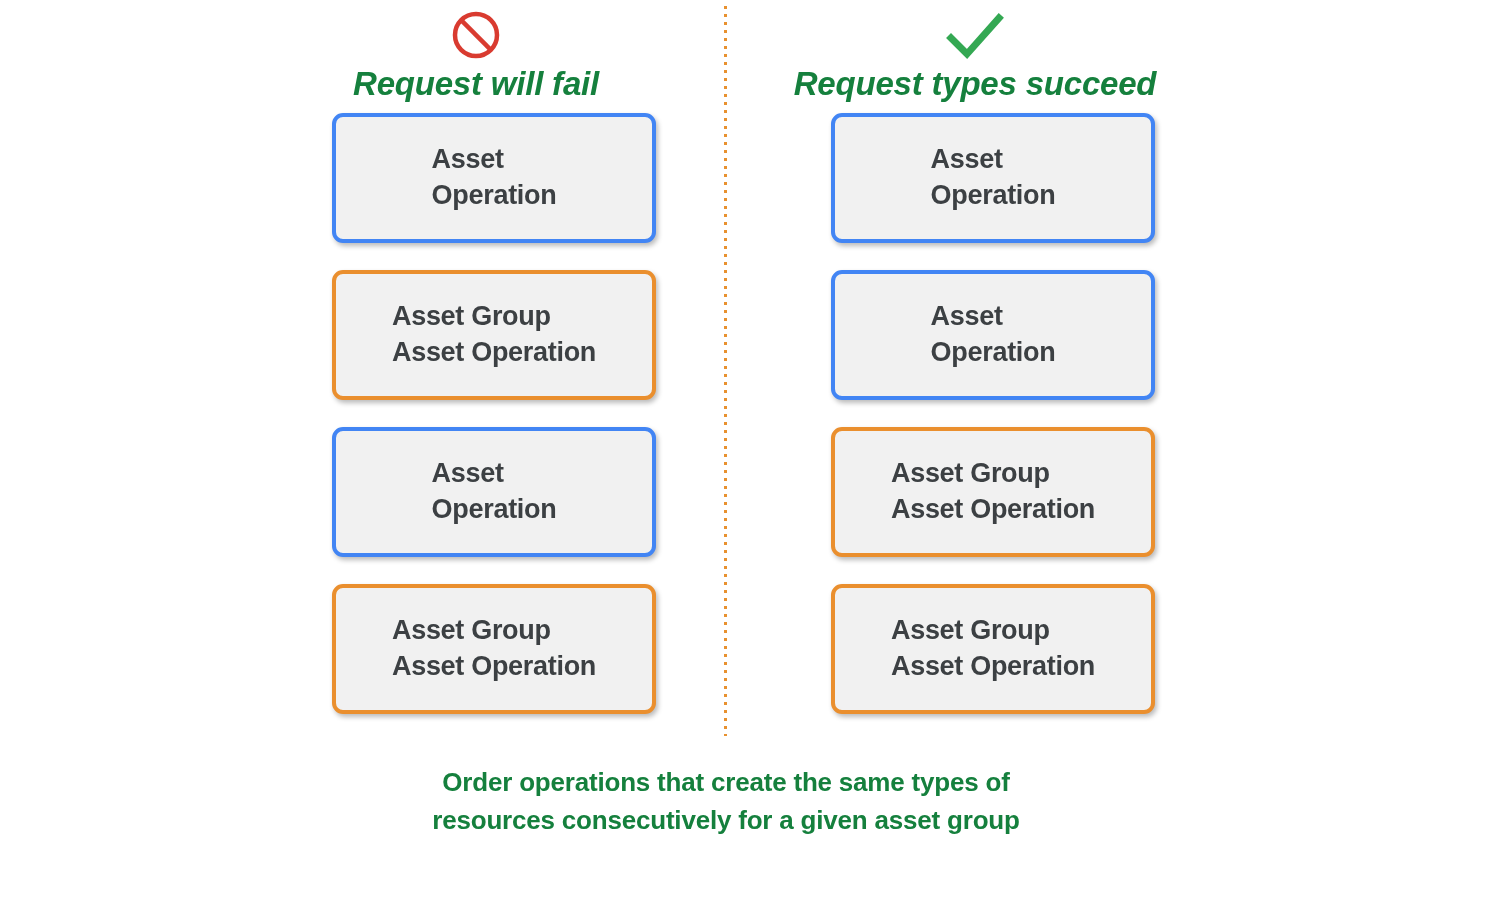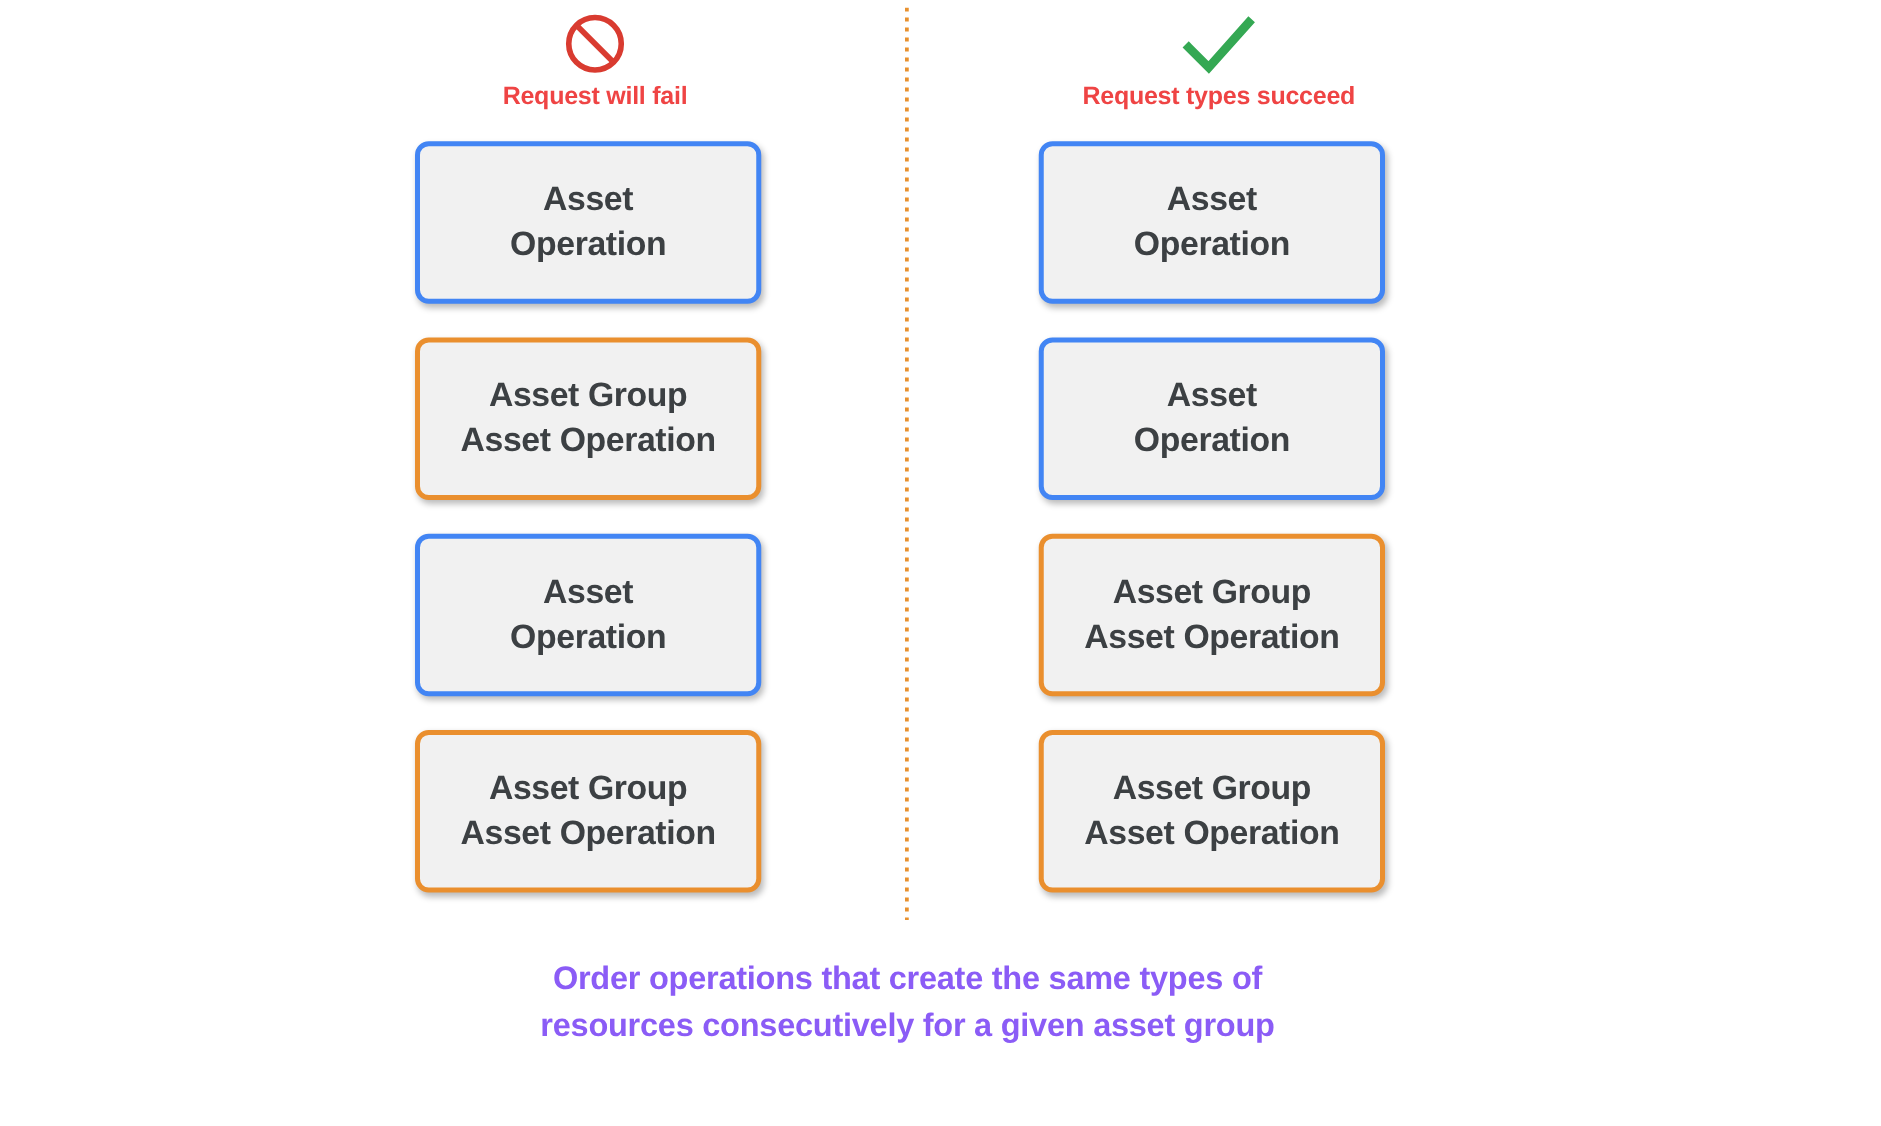--- a/index.html
+++ b/index.html
@@ -57,48 +57,48 @@
   .status-icon {
     display: block;
     height: 52px;
     line-height: 0;
     margin: 0 auto 4px auto;
   }
   .status-icon svg { display: block; margin: 0 auto; }
 
   .col-header-label {
     display: block;
-    font-size: 20px;
+    font-size: 33px;
     font-weight: bold;
-    color: #ef4444;
+    color: #15803d;
     letter-spacing: -0.2px;
     line-height: 1.1;
     white-space: nowrap;
+    font-style: italic;
   }
 
   
   .card-stack {
     position: absolute;
     top: 113px;
     left: 0;
     width: 288px;
   }
   .card {
     box-sizing: border-box;
-    width: 277px;
+    width: 324px;
     height: 130px;
     margin-bottom: 27px;
     border-radius: 11px;
     border: 4px solid #4285f4;
     background: #f1f1f1;
     box-shadow: 2px 3px 5px rgba(0,0,0,0.27);
     display: flex;
     align-items: center;
     justify-content: center;
-    text-align: center;
   }
   .card.accent-blue   { border-color: #4285f4; }
   .card.accent-orange { border-color: #ea8f2e; }
 
   .card-text {
     font-size: 27px;
     font-weight: bold;
     color: #3c4043;
     line-height: 1.32;
     letter-spacing: -0.3px;
@@ -107,21 +107,21 @@
 
   
   .caption {
     position: absolute;
     left: 0;
     top: 764px;
     width: 1452px;
     text-align: center;
     font-size: 26px;
     font-weight: bold;
-    color: #8b5cf6;
+    color: #15803d;
     line-height: 1.45;
     letter-spacing: -0.2px;
     white-space: pre-line;
   }
 </style>
 </head>
 <body>
 
 <div id="canvas">
 

